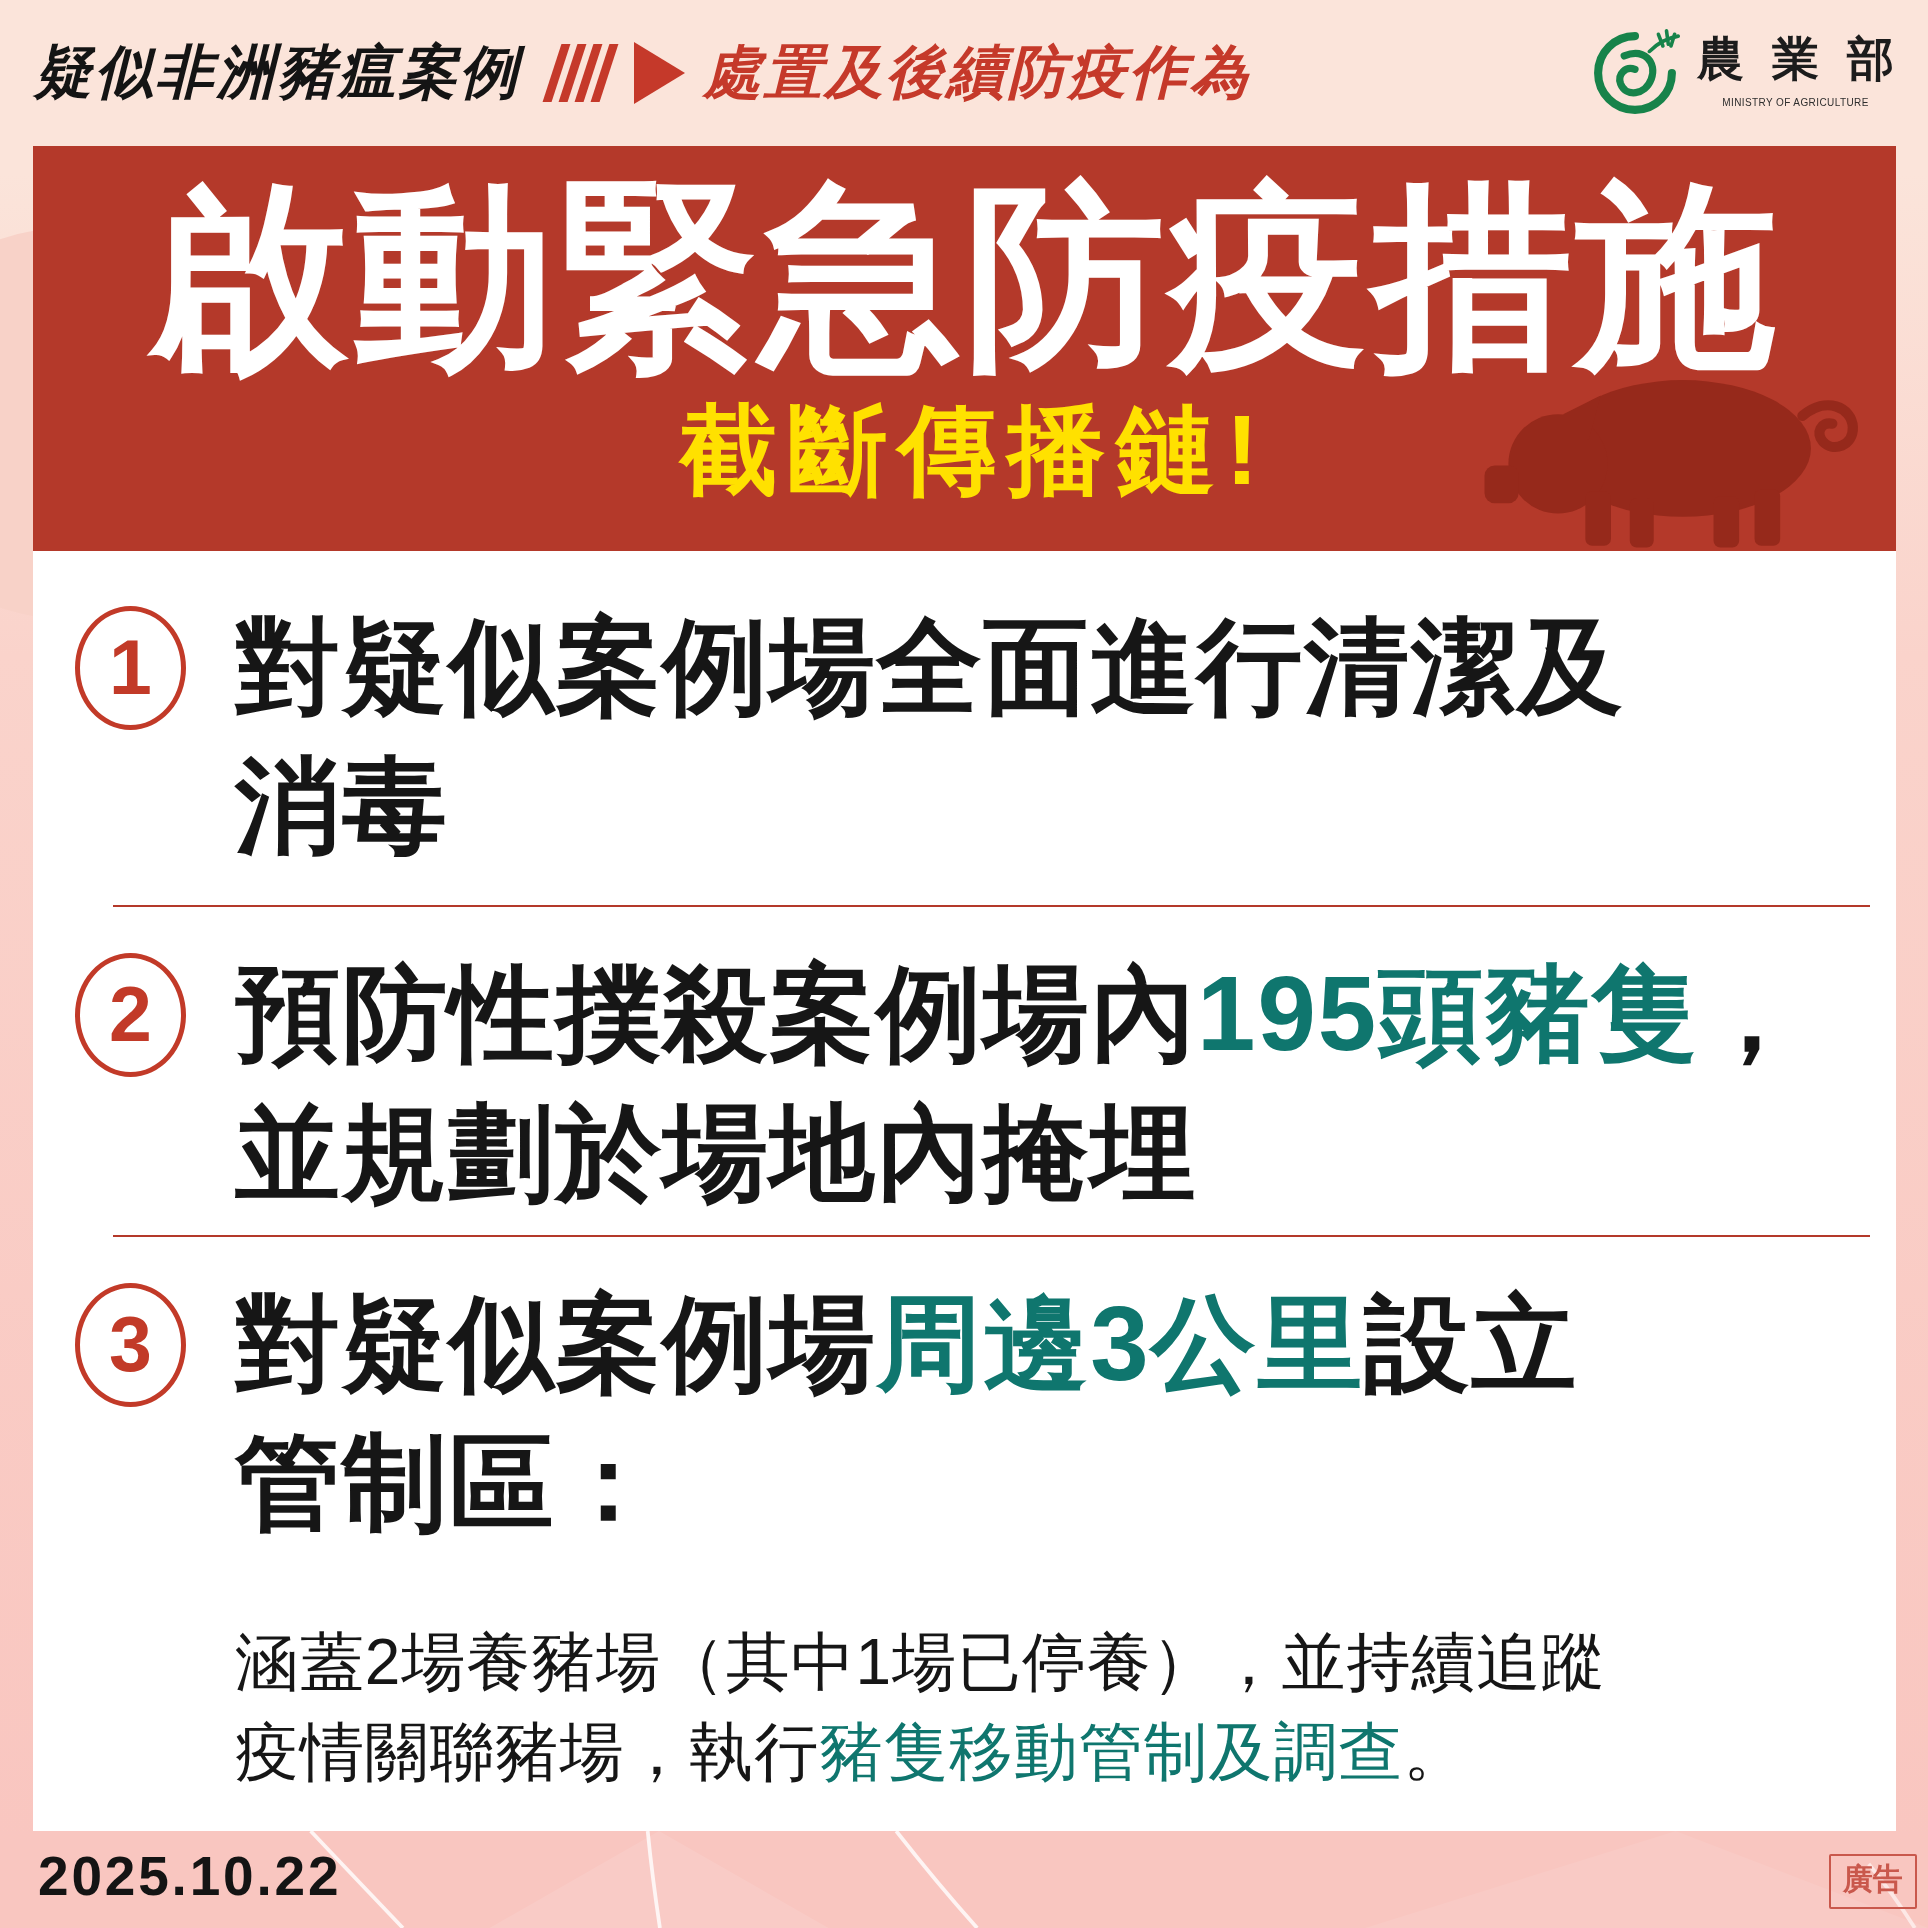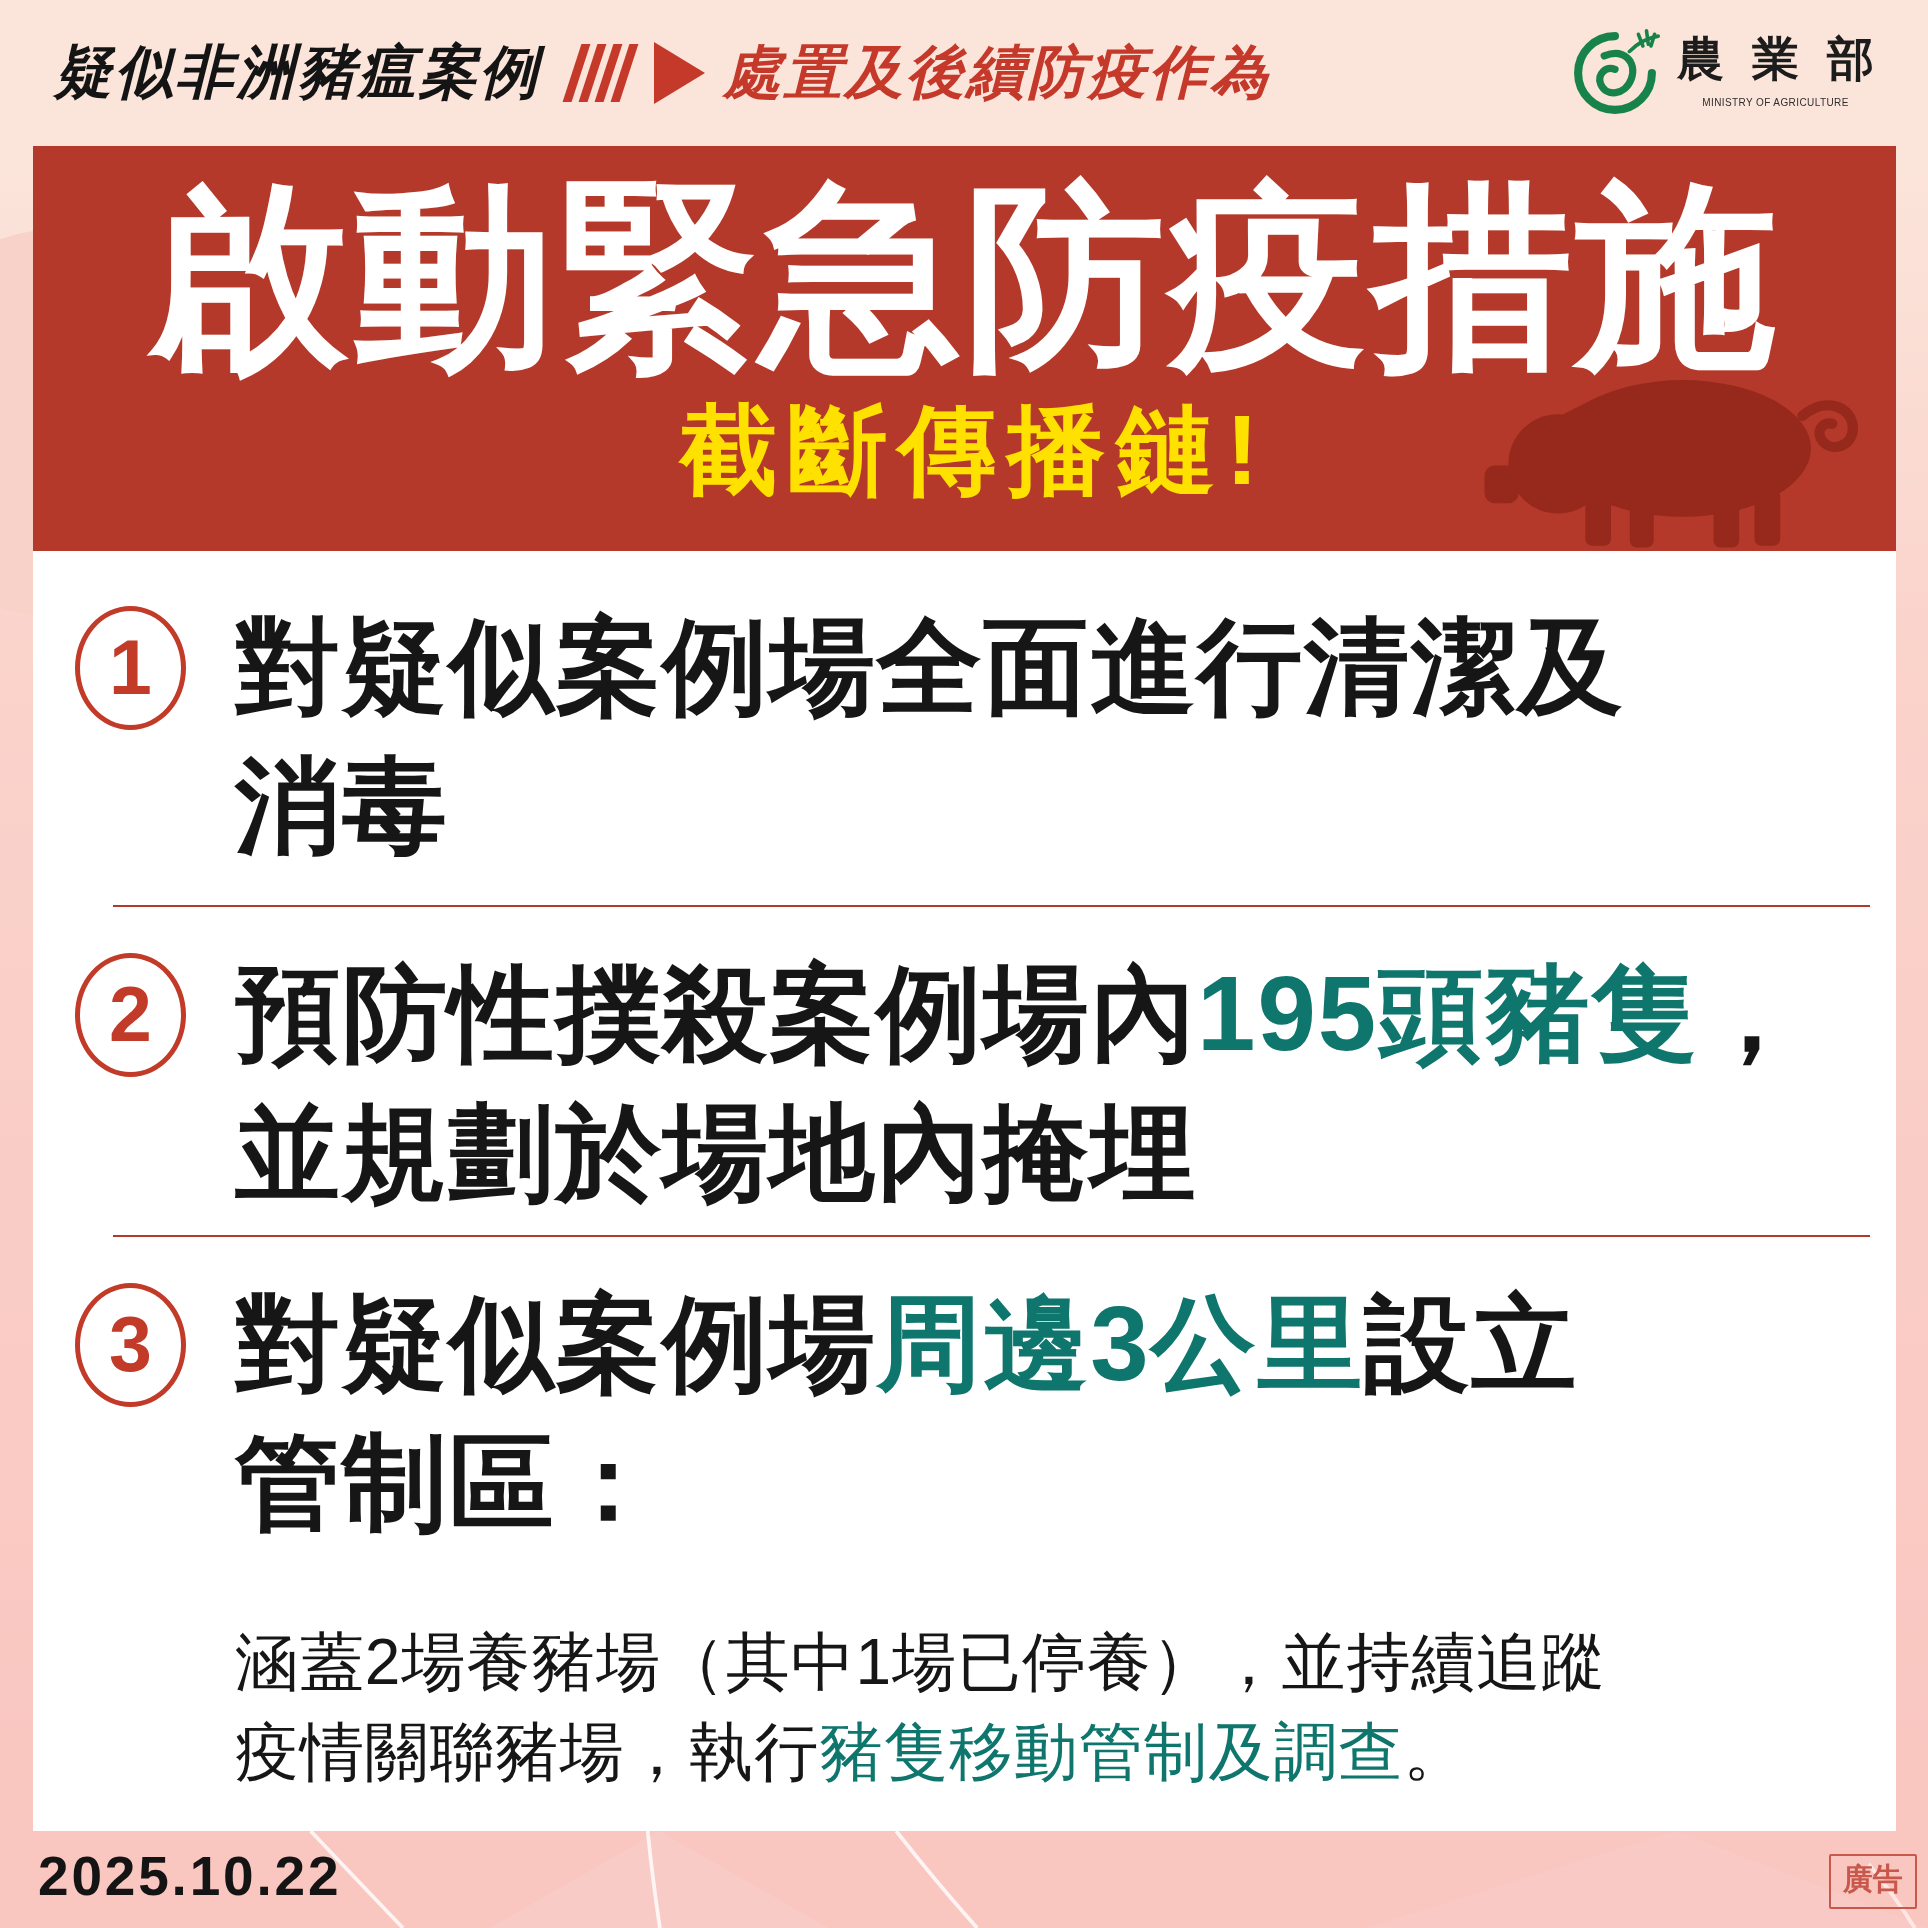--- a/index.html
+++ b/index.html
@@ -3,21 +3,21 @@
 <meta charset="utf-8">
 <style>
   html,body{margin:0;padding:0;}
   body{width:1928px;font-family:"Liberation Sans","DejaVu Sans",sans-serif;}
   .page{position:relative;width:1928px;height:1928px;overflow:hidden;
         background:linear-gradient(180deg,#fbe4da 0%,#fbe4da 9%,#fad3cb 34%,#f9c5bf 100%);}
 
   
   .topbar{position:absolute;left:0;top:0;width:1928px;height:146px;
           display:flex;align-items:center;justify-content:space-between;
-          padding:0 54px;box-sizing:border-box;z-index:3;}
+          padding:0 34px;box-sizing:border-box;z-index:3;}
   .hdr-deco{position:absolute;left:-151px;top:226px;width:471px;height:395px;border-radius:50%;
             background:#f8d2c8;z-index:1;}
   .topbar-left{display:flex;align-items:center;gap:19px;}
   .t-black{font-size:58px;font-weight:900;font-style:italic;color:#141414;letter-spacing:2.8px;white-space:nowrap;}
   .hatch{display:flex;gap:7.5px;margin-left:13px;}
   .hatch i{display:block;width:8.5px;height:58px;background:#c5392a;transform:skewX(-18deg);}
   .tri{width:0;height:0;border-left:51px solid #c5392a;border-top:31px solid transparent;
        border-bottom:31px solid transparent;margin-left:5.6px;}
   .t-red{font-size:58px;font-weight:900;font-style:italic;color:#c5392a;letter-spacing:2.8px;white-space:nowrap;}
   .topbar-right{display:flex;align-items:flex-start;gap:17px;}

